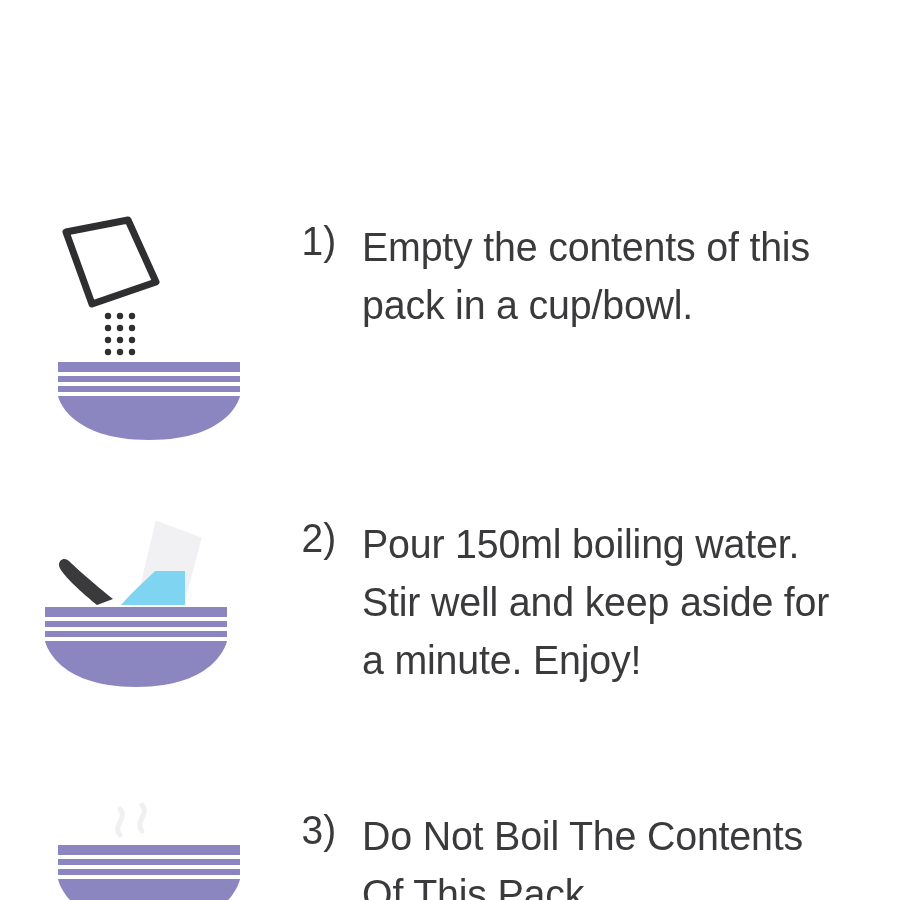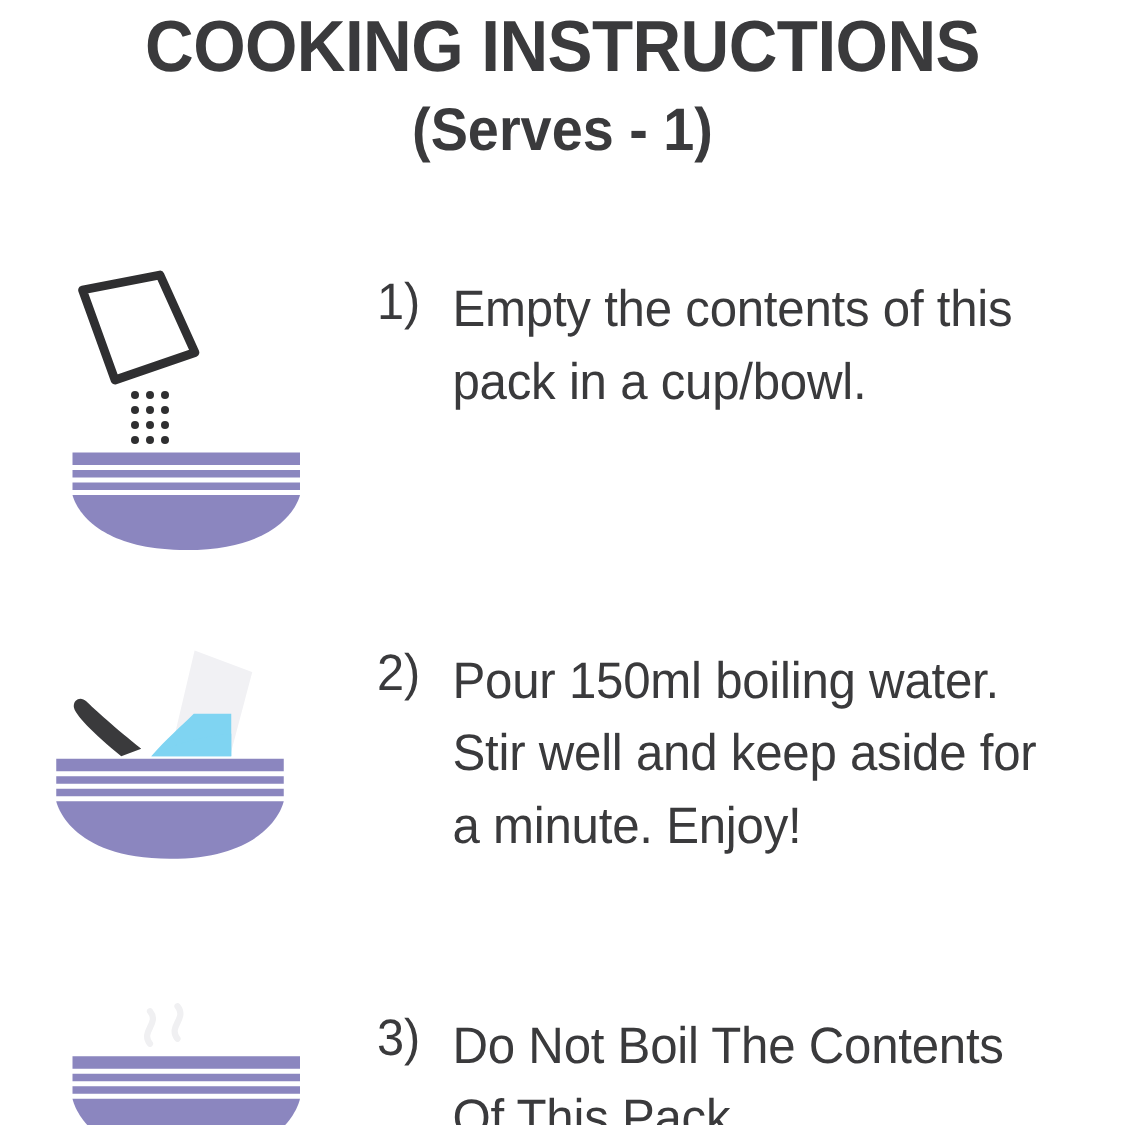--- a/index.html
+++ b/index.html
@@ -96,24 +96,20 @@
   .step-3 .step-icon { padding-top: 50px; }
 
   .step-2 .step-num, .step-2 .step-text { padding-top: 64px; }
   .step-3 .step-num, .step-3 .step-text { padding-top: 56px; }
 </style>
 </head>
 <body>
 
 <div class="page">
 
-  <div class="header">
-    <div class="title">COOKING INSTRUCTIONS</div>
-    <div class="subtitle">(Serves - 1)</div>
-  </div>
 
   <div class="steps">
 
     <div class="step step-1">
       <div class="step-icon">
         <svg width="200" height="230" viewBox="0 0 200 230">
 
           <polygon points="16,18 78,6 106,68 42,90" fill="#ffffff" stroke="#2f2f31" stroke-width="7" stroke-linejoin="round"></polygon>
 
           <g fill="#2f2f31">

